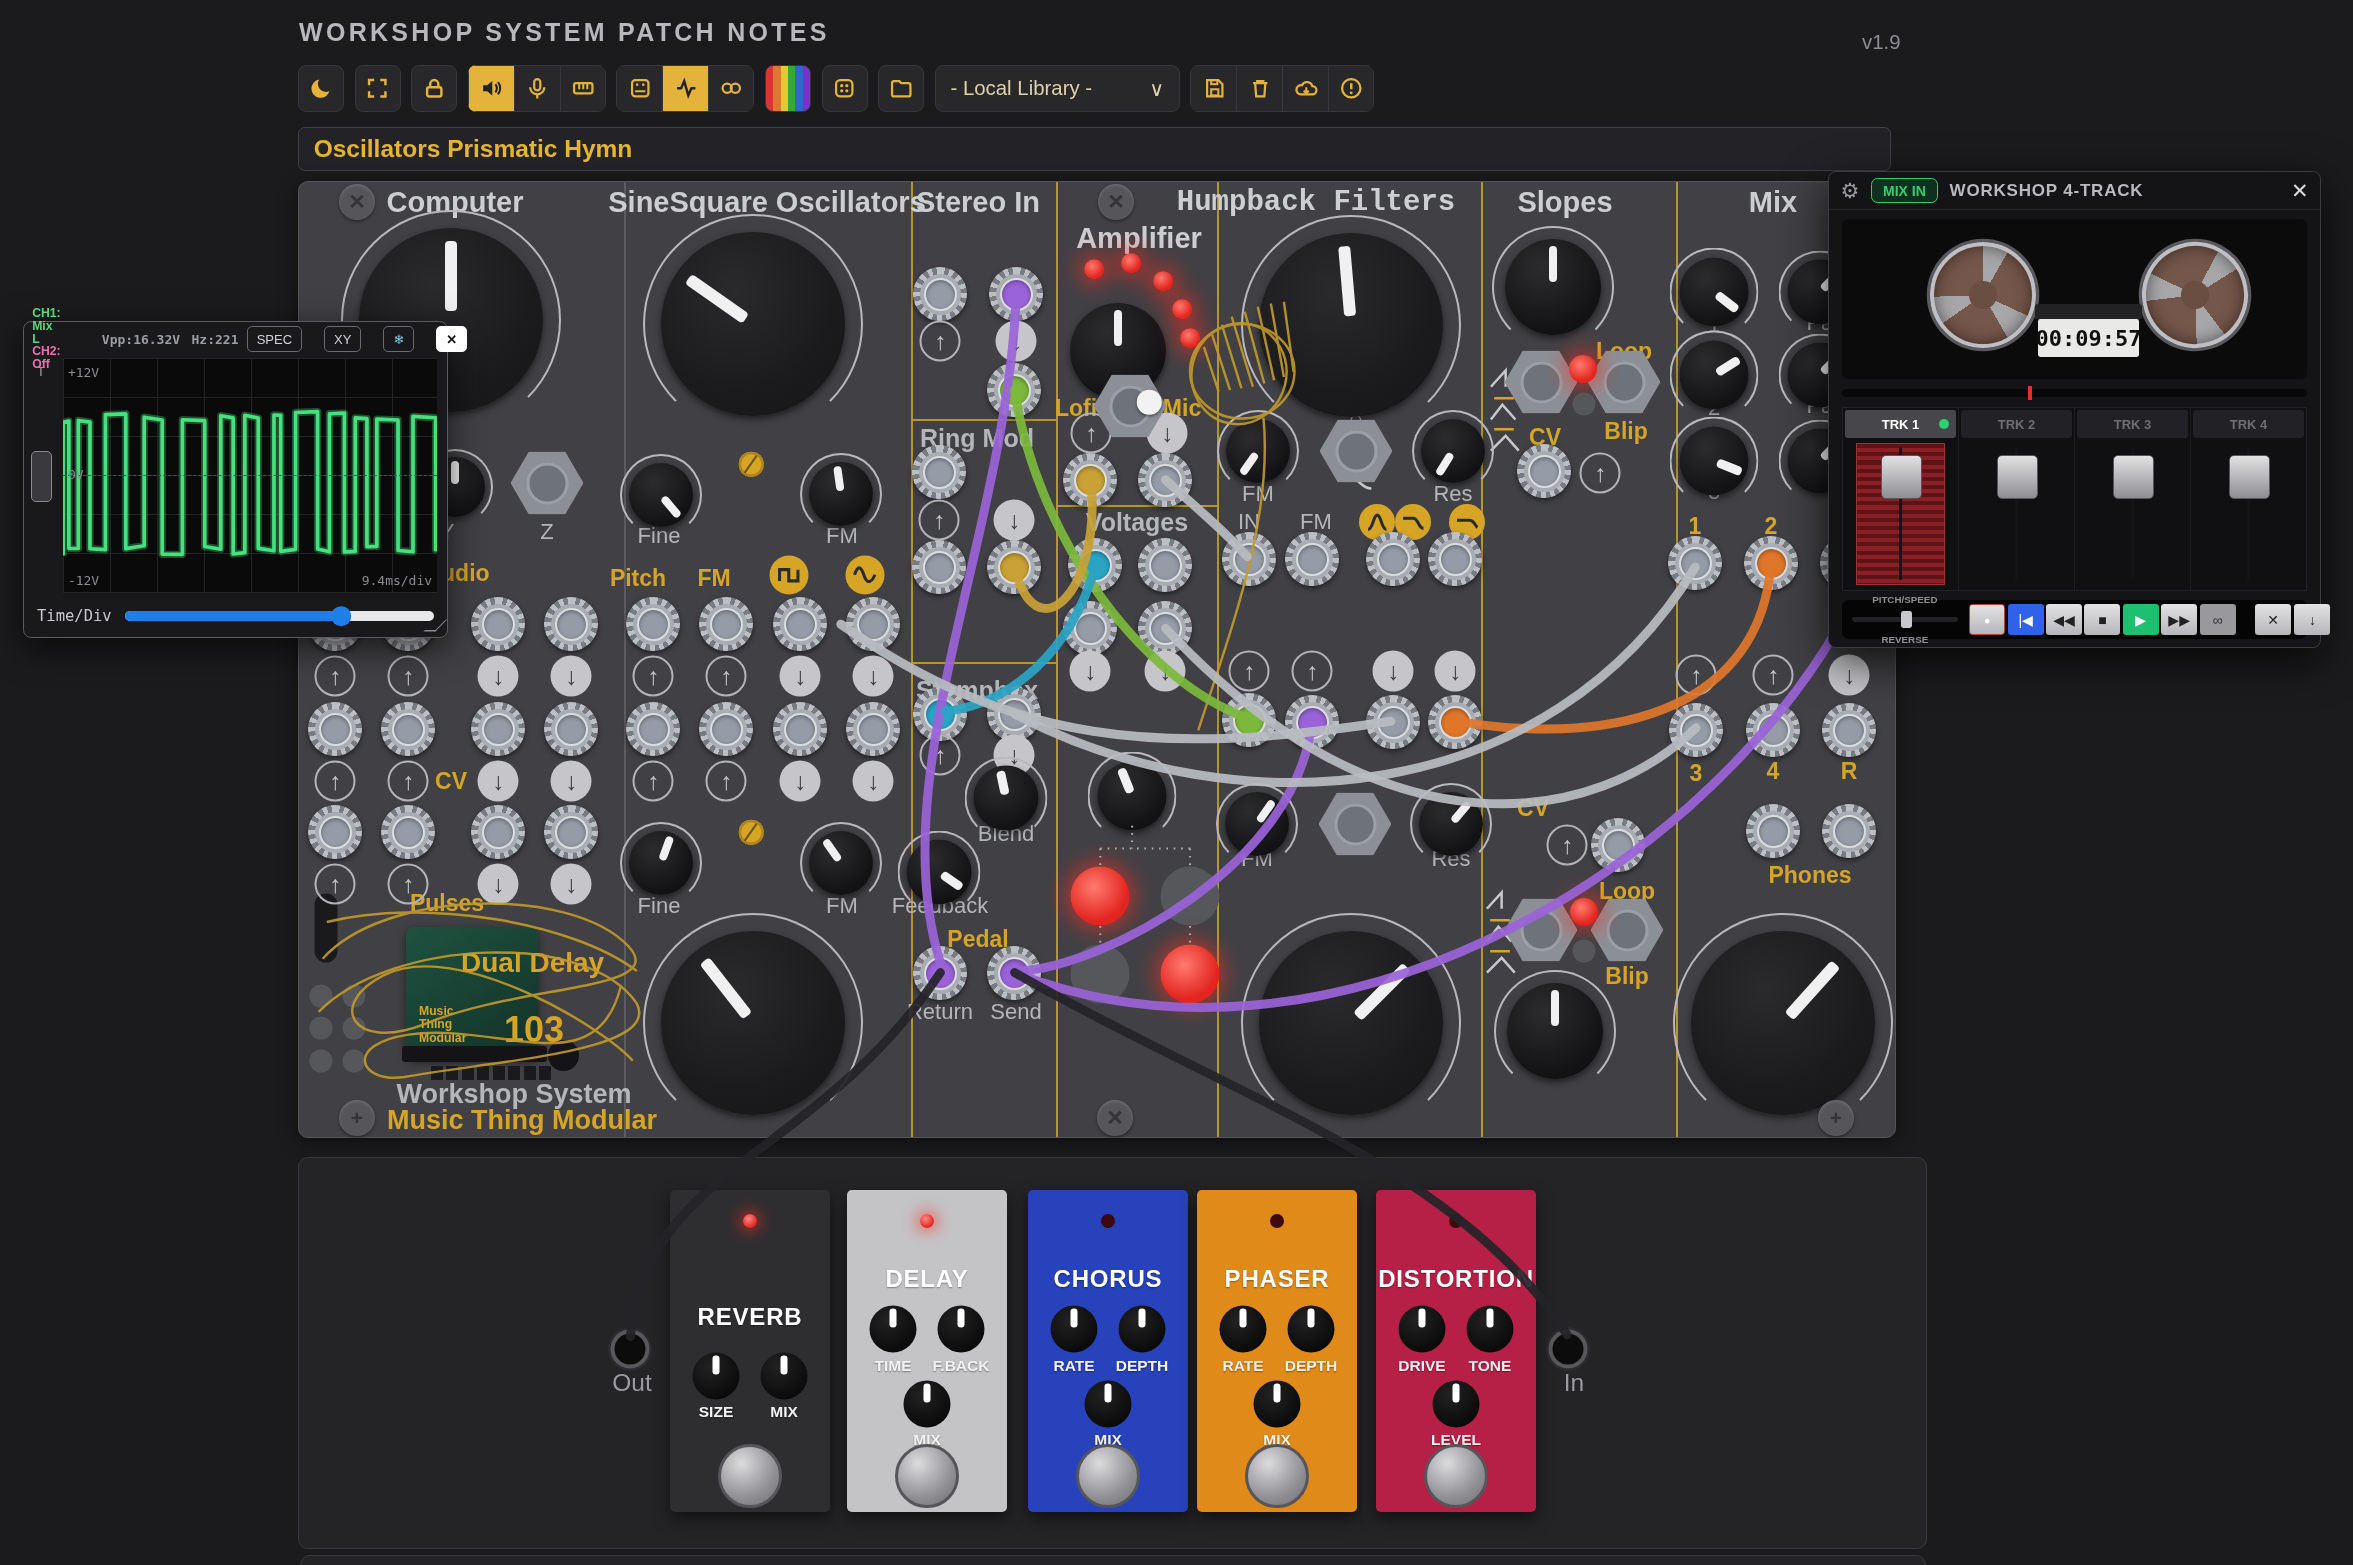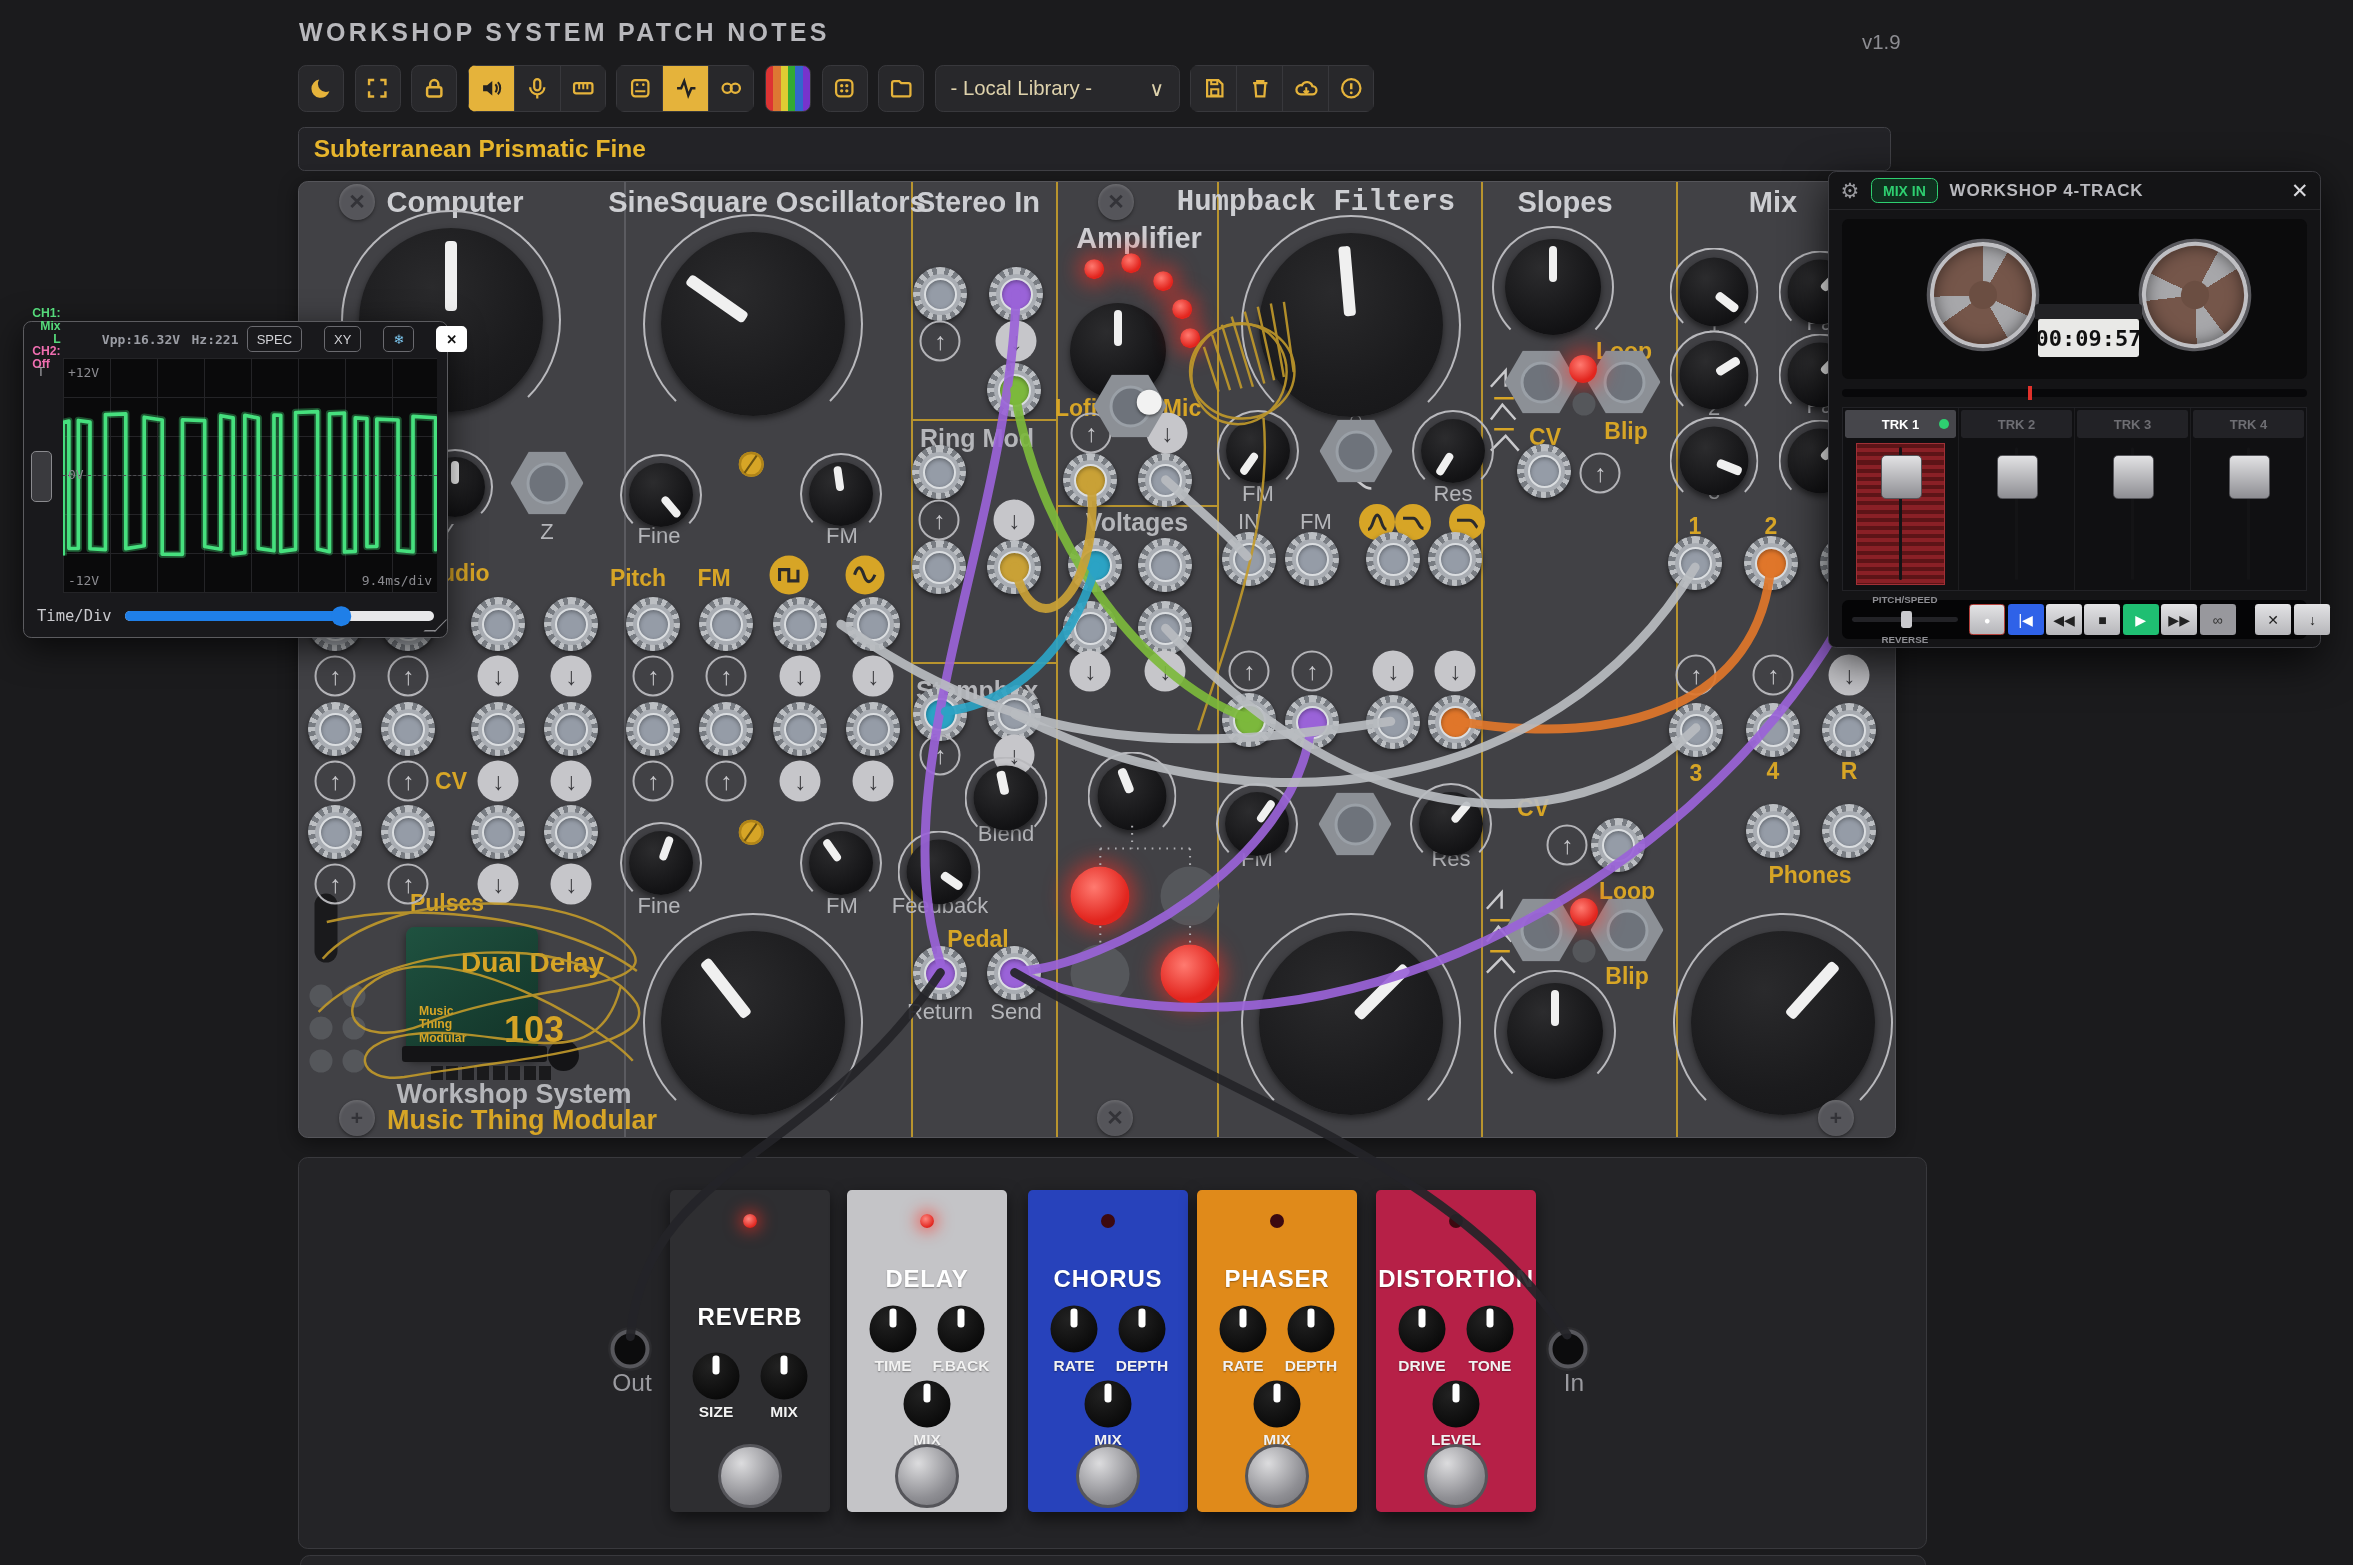--- a/index.html
+++ b/index.html
@@ -68,21 +68,21 @@
   .slot{position:absolute;left:402px;top:1046px;width:145px;height:16.3px;background:#141416;border-radius:3.3px;}
   .cardknob{position:absolute;left:548px;top:1040px;width:31px;height:31px;border-radius:50%;background:#141416;}
   .dip{position:absolute;width:12.2px;height:14px;background:#1a1a1c;}
   .slope-icon{position:absolute;transform:translate(-50%,-50%);}
   .slope-icon svg{stroke:#c9c9cc;stroke-width:3;fill:none;}
 
   
   #scope{left:23px;top:321px;width:423px;height:315px;background:#19191c;border:0.8px solid #5c5c60;border-radius:8.2px;box-shadow:0 9.8px 34px rgba(0,0,0,.65);z-index:40;}
   #scope .shead{position:absolute;left:0;top:0;right:0;height:34px;display:flex;align-items:center;gap:8.2px;padding:0 8.2px;box-sizing:border-box;}
   .chlabels{display:flex;flex-direction:column;line-height:1.05;font-size:12.2px;font-weight:bold;}
-  .ch1{color:#55d97a;text-align:right;} .ch2{color:#ef6eb0;}
+  .ch1{color:#55d97a;} .ch2{color:#ef6eb0;}
   .sstats{color:#9b9da4;font-family:"DejaVu Sans Mono",monospace;font-size:13px;font-weight:bold;display:flex;gap:11.4px;margin-left:33px;}
   .sbtns{margin-left:auto;display:flex;gap:22px;align-items:center;}
   .sbtn{border:0.8px solid #6a6a6f;border-radius:4.9px;color:#d2d2d6;padding:4.1px 9px;font-size:13px;background:transparent;}
   .sbtn.freeze{color:#7cc7f0;}
   .sbtn.close{background:#fff;color:#111;border-color:#fff;font-weight:bold;}
   #plot{position:absolute;left:39px;top:36px;width:374px;height:235px;background:#0a0a0b;
     background-image:linear-gradient(#242427 0.8px,transparent 0.8px),linear-gradient(90deg,#242427 0.8px,transparent 0.8px);
     background-size:47px 39px;}
   #plot .zline{position:absolute;left:0;right:0;top:117px;border-top:1.6px dashed #4e4e52;}
   .pl{position:absolute;color:#8b8b90;font-family:"DejaVu Sans Mono",monospace;font-size:13px;}
@@ -258,21 +258,21 @@
       <div class="tbtn">
           <svg viewBox="0 0 24 24">
             <circle cx="12" cy="12" r="9" fill="none" stroke="currentColor" stroke-width="2.2"></circle>
             <path d="M12 7v6" stroke="currentColor" stroke-width="2.4"></path>
             <circle cx="12" cy="16.5" r="1.4" fill="currentColor"></circle>
           </svg>
         </div>
     </div>
   </div>
 
-  <div class="abs" id="patch-name">Subterranean Prismatic Fine</div>
+  <div class="abs" id="patch-name">Oscillators Prismatic Hymn</div>
 
   <div class="abs" id="rack">
     <div class="vsep gray" style="left:325px;"></div>
     <div class="vsep yellow" style="left:612px;"></div>
     <div class="vsep yellow" style="left:757px;"></div>
     <div class="vsep yellow" style="left:918px;"></div>
     <div class="vsep yellow" style="left:1182px;"></div>
     <div class="vsep yellow" style="left:1377px;"></div>
     <div class="hsep" style="left:612px;width:145px;top:237px;"></div>
     <div class="hsep" style="left:612px;width:145px;top:480px;"></div>

